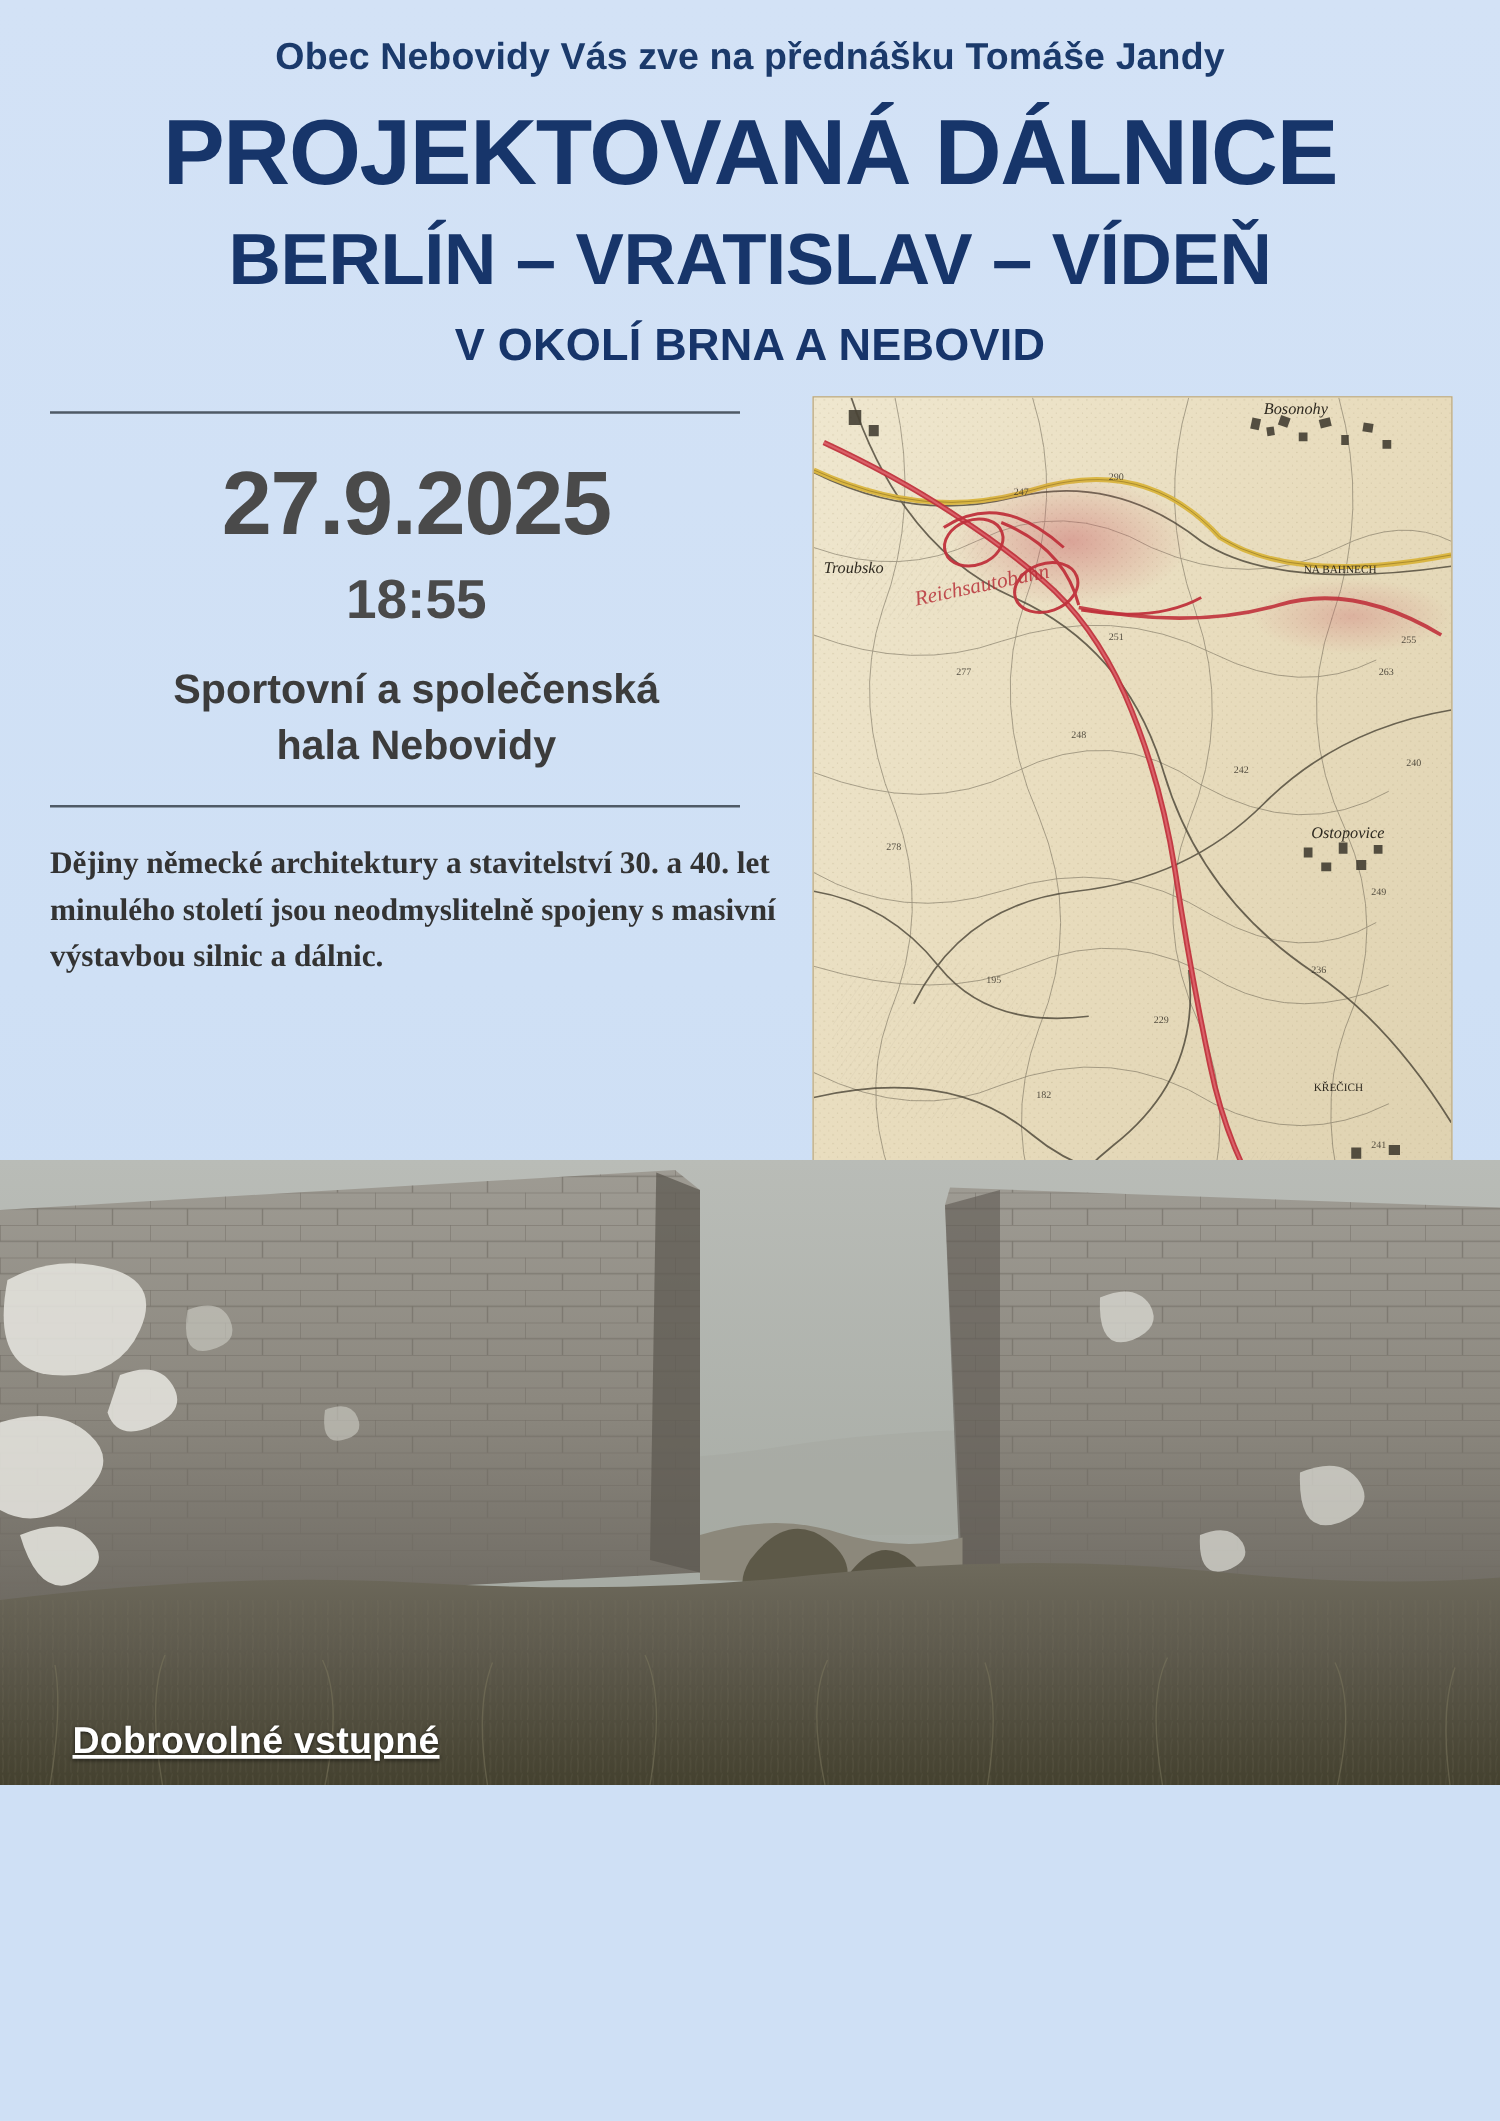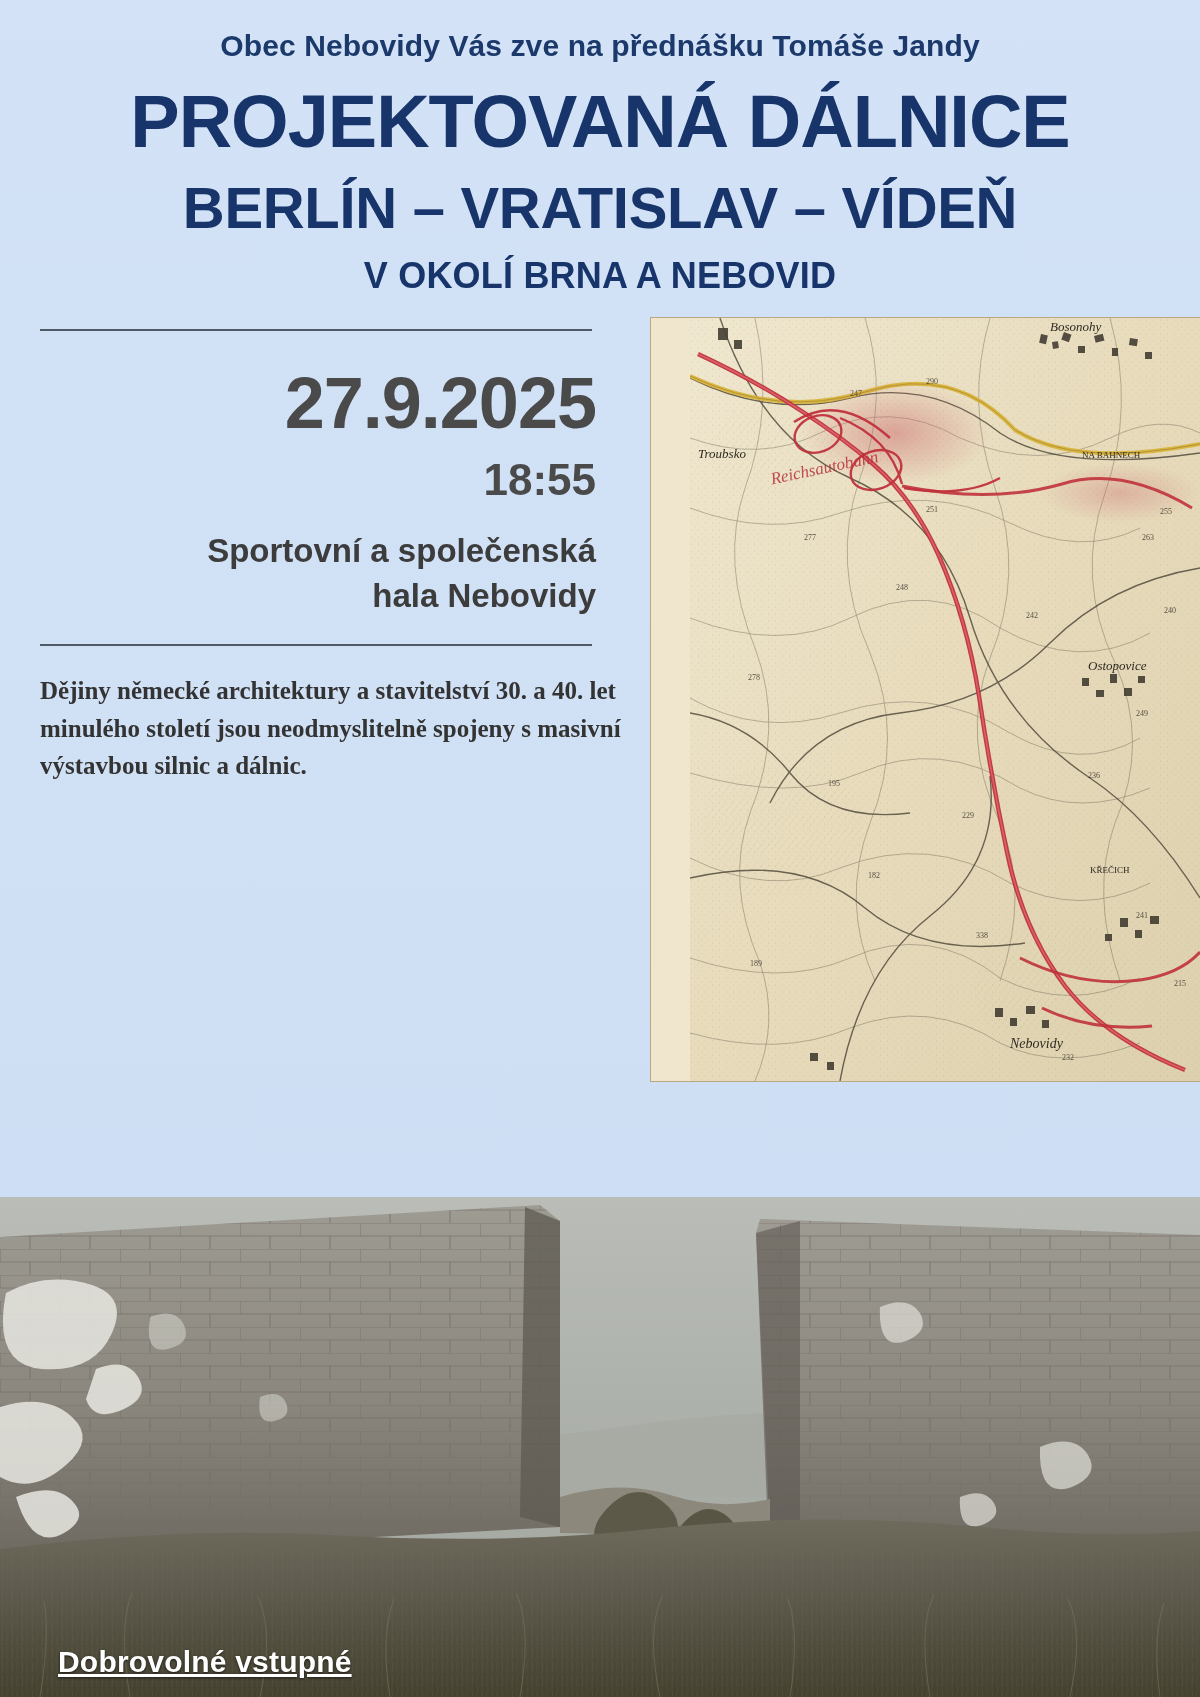--- a/index.html
+++ b/index.html
@@ -11,21 +11,21 @@
     height: 1697px;
     background: #cfe0f5;
     font-family: "Liberation Sans", sans-serif;
     overflow: hidden;
     position: relative;
   }
 
   .poster {
     position: relative;
     width: 1200px;
-    height: 1697px;
+    height: 1428px;
     background: linear-gradient(180deg, #d3e2f6 0%, #cfe0f5 55%, #cbdcf3 100%);
     overflow: hidden;
   }
 
   
   .header {
     padding: 28px 40px 0 40px;
     text-align: center;
   }
   .invite-line {
@@ -83,21 +83,21 @@
     height: 2px;
     background: #4f5a66;
     width: 552px;
     margin: 12px 0 0 0;
   }
   .rule.second {
     margin-top: 26px;
   }
 
   .date-block {
-    text-align: right;
+    text-align: center;
     padding: 0 30px;
   }
   .date {
     font-size: 72px;
     font-weight: 800;
     color: #4a4a4a;
     letter-spacing: -1px;
     line-height: 1.18;
     margin-top: 30px;
   }
@@ -132,21 +132,20 @@
   }
 
   
   .map-frame {
     width: 510px;
     height: 763px;
     position: relative;
     overflow: hidden;
     border: 1px solid #b9a77f;
     background: #efe6cd;
-    padding-left: 39px;
   }
   .map-svg { display: block; }
 
   
   .photo {
     position: absolute;
     left: 0;
     bottom: 0;
     width: 1200px;
     height: 500px;

